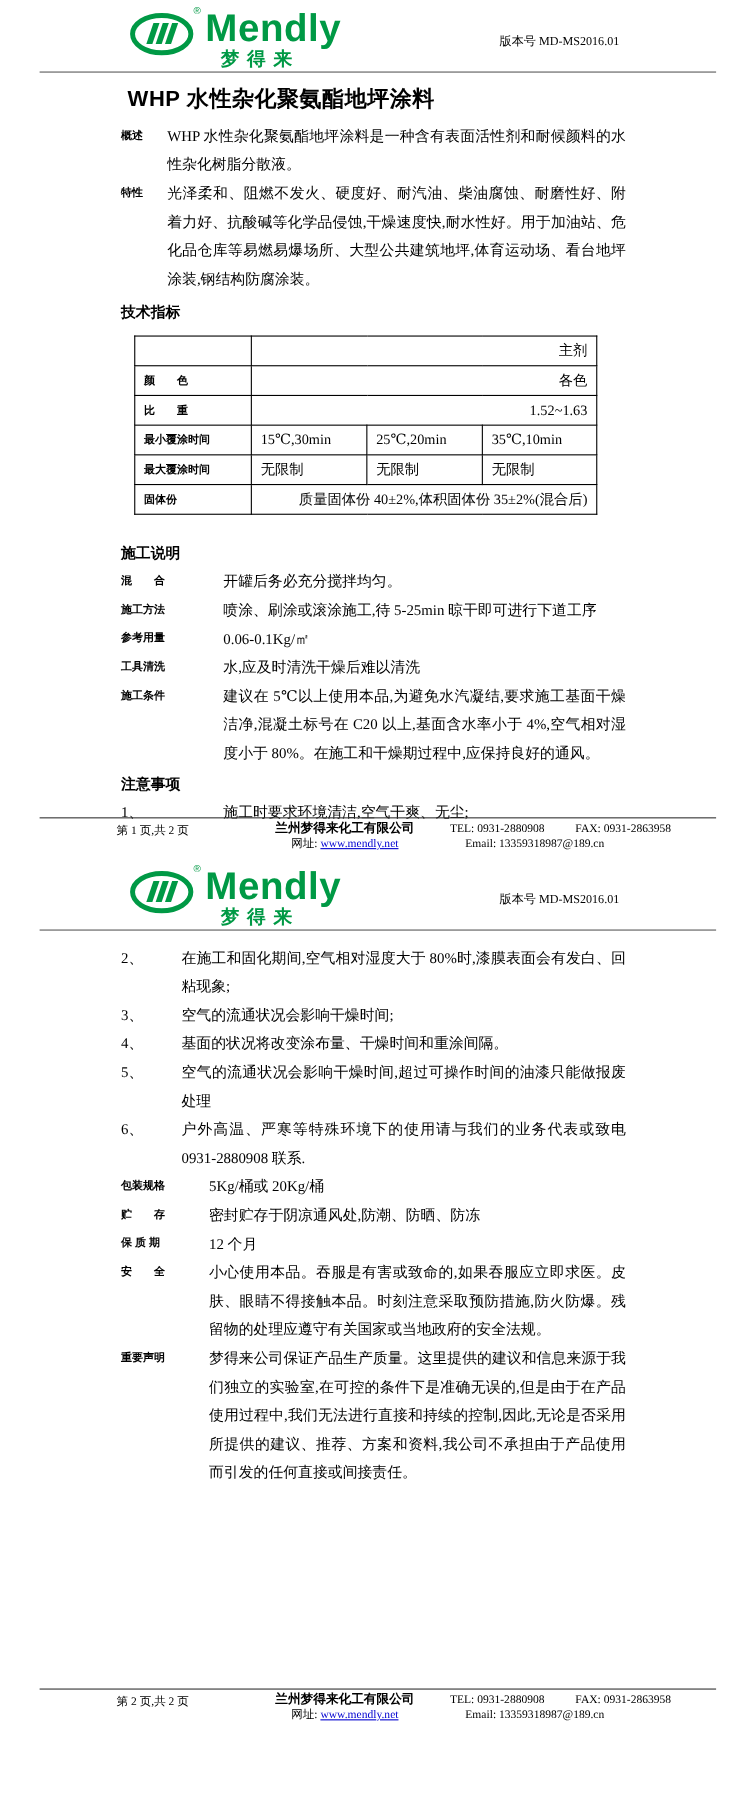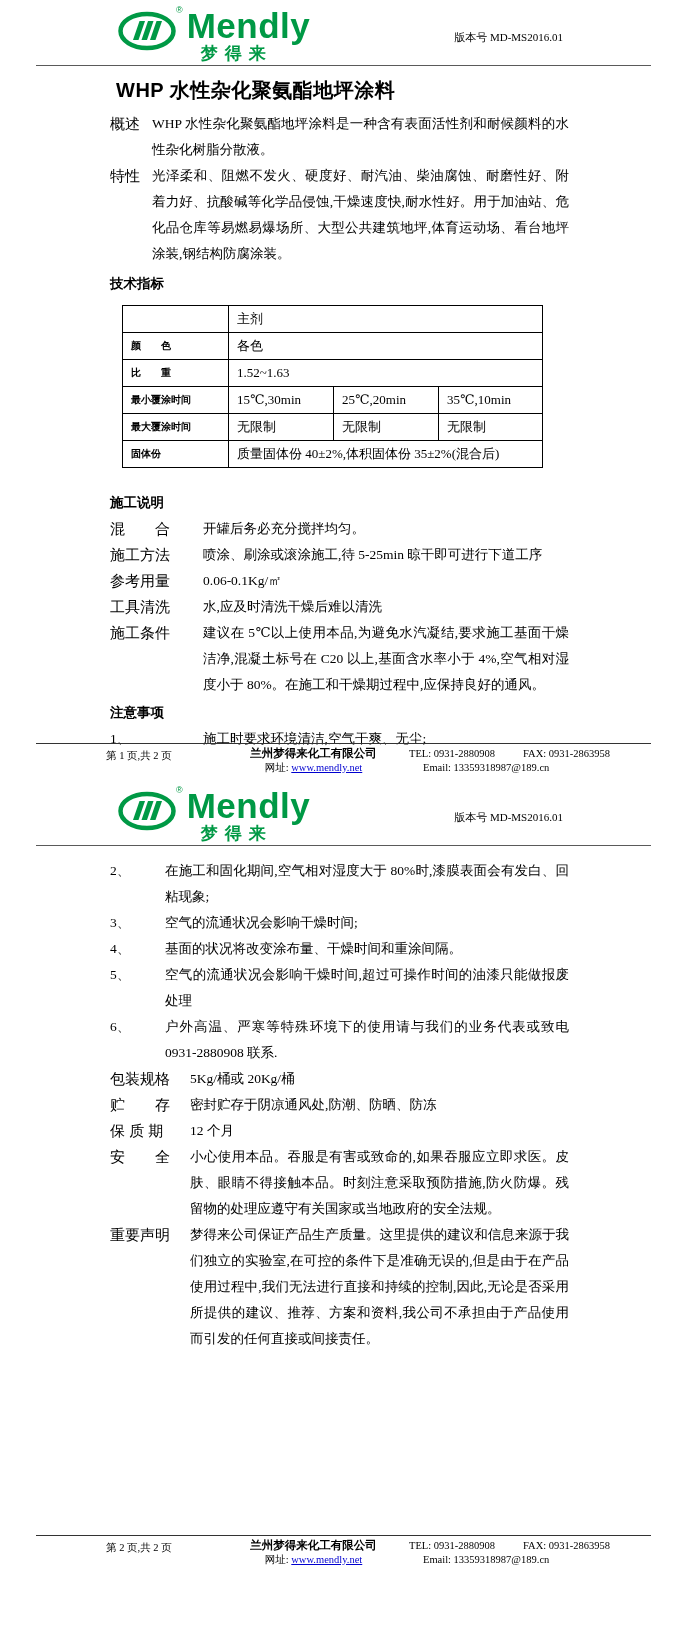--- a/index.html
+++ b/index.html
@@ -27,38 +27,38 @@
   .version{margin-left:auto;margin-right:88px;font-size:11px;padding-top:22px;white-space:nowrap;}
   .rule{border-top:1.4px solid var(--rule);margin:3px 36px 0;}
 
   
   .title{
     margin:12px 110px 0 116px;font-size:20px;line-height:25px;font-weight:bold;
     font-family:"Liberation Sans","DejaVu Sans",sans-serif;letter-spacing:.5px;
   }
   .prow{display:flex;margin:0 118px 0 110px;line-height:26px;}
   .prow .lbl{
-    flex:0 0 42px;font-weight:normal;white-space:pre;
-    font-family:"Liberation Sans","DejaVu Sans",sans-serif;font-size:15px;
+    flex:0 0 42px;font-weight:bold;white-space:pre;
+    font-family:"Liberation Sans","DejaVu Sans",sans-serif;font-size:10px;
   }
   .prow.first{margin-top:8px;}
   .prow.wide .lbl{flex:0 0 93px;}
   .prow .txt{flex:1;text-align:justify;}
   .h2{
     margin:0 0 0 110px;line-height:26px;font-weight:bold;font-size:13.5px;
     font-family:"Liberation Sans","DejaVu Sans",sans-serif;
   }
   .h2.tech{margin-top:4px;}
   .h2.constr{margin-top:22px;}
   .h2.notes{margin-top:2px;}
 
   table.spec{border-collapse:collapse;margin:8px 0 0 122px;width:420px;font-size:13px;table-layout:fixed;}
   table.spec td{border:1px solid #000;height:26px;padding:0 8px;overflow:hidden;white-space:nowrap;}
   table.spec td.lblc{font-weight:bold;white-space:pre;font-family:"Liberation Sans","DejaVu Sans",sans-serif;font-size:10px;}
-  table.spec td.center{text-align:left;}
+  table.spec td.center{text-align:right;}
 
   .nitem{display:flex;margin:0 118px 0 110px;line-height:26px;}
   .nitem .num{flex:0 0 93px;}
   .nitem .ntxt{flex:1;text-align:justify;}
   #p2 .nitem .num{flex:0 0 55px;}
   #p2 .items{margin-top:12px;}
   #p2 .prow.wide .lbl{flex:0 0 80px;}
 
   
   .ftr{

